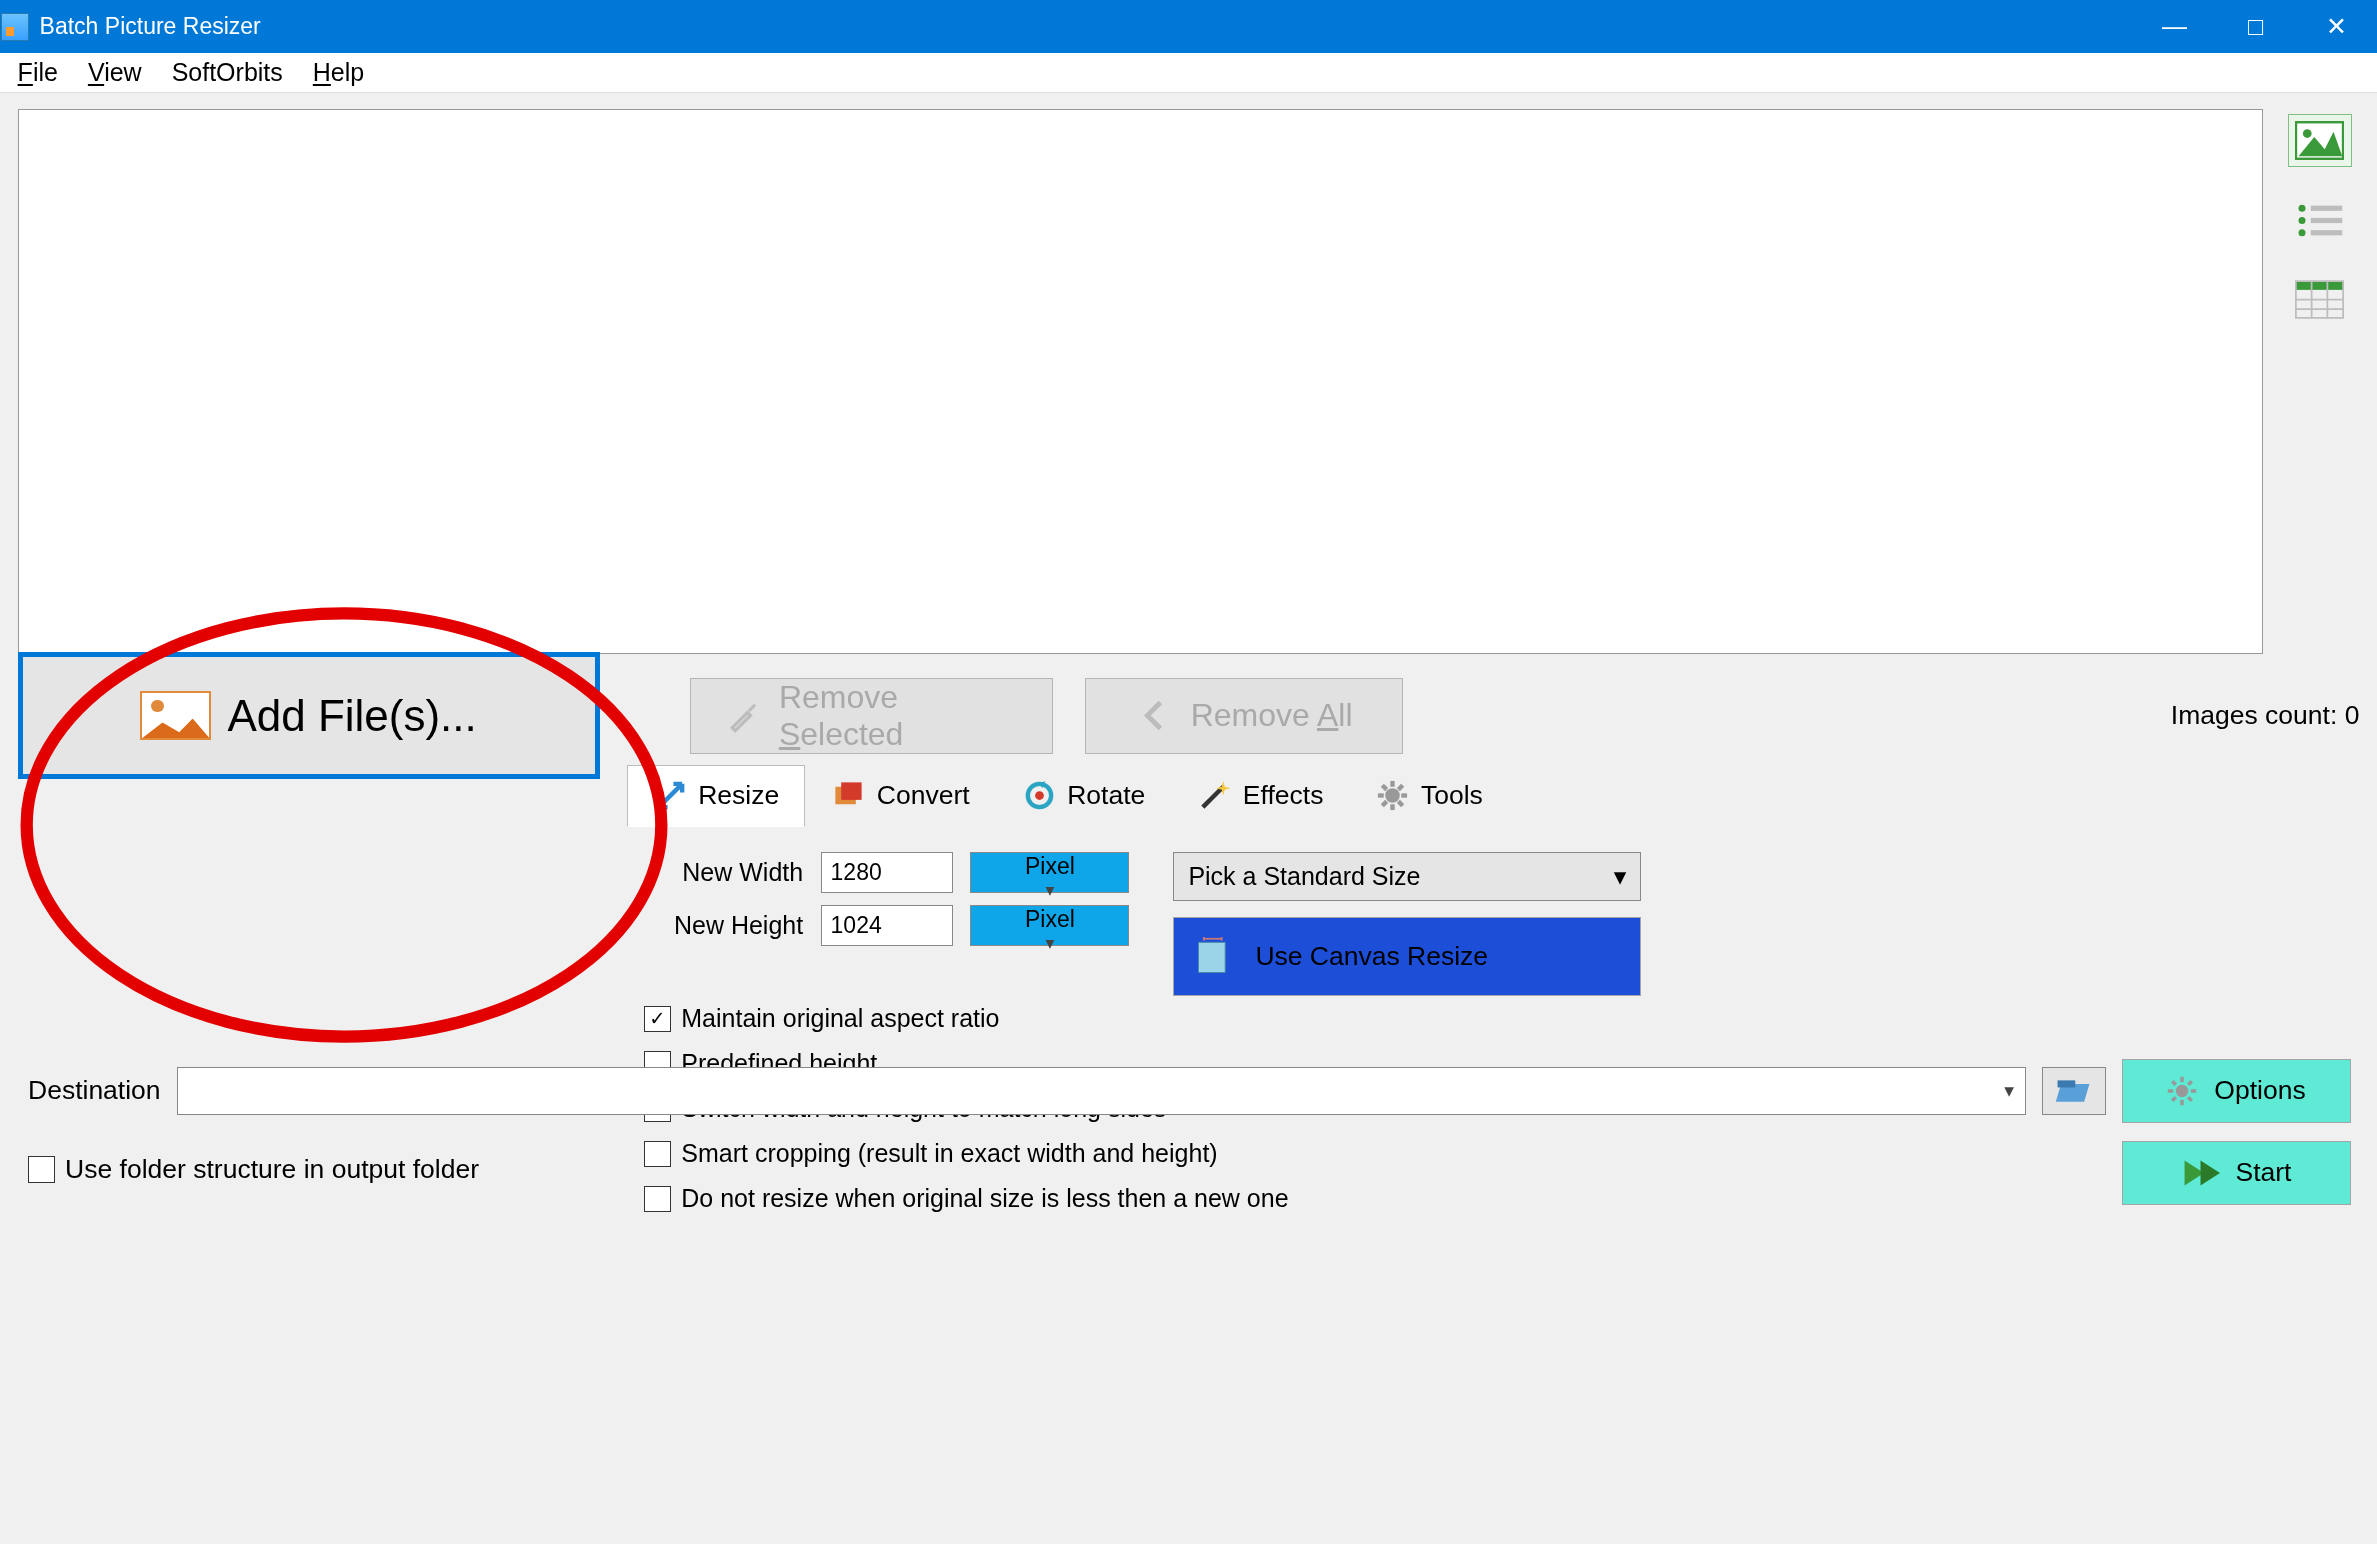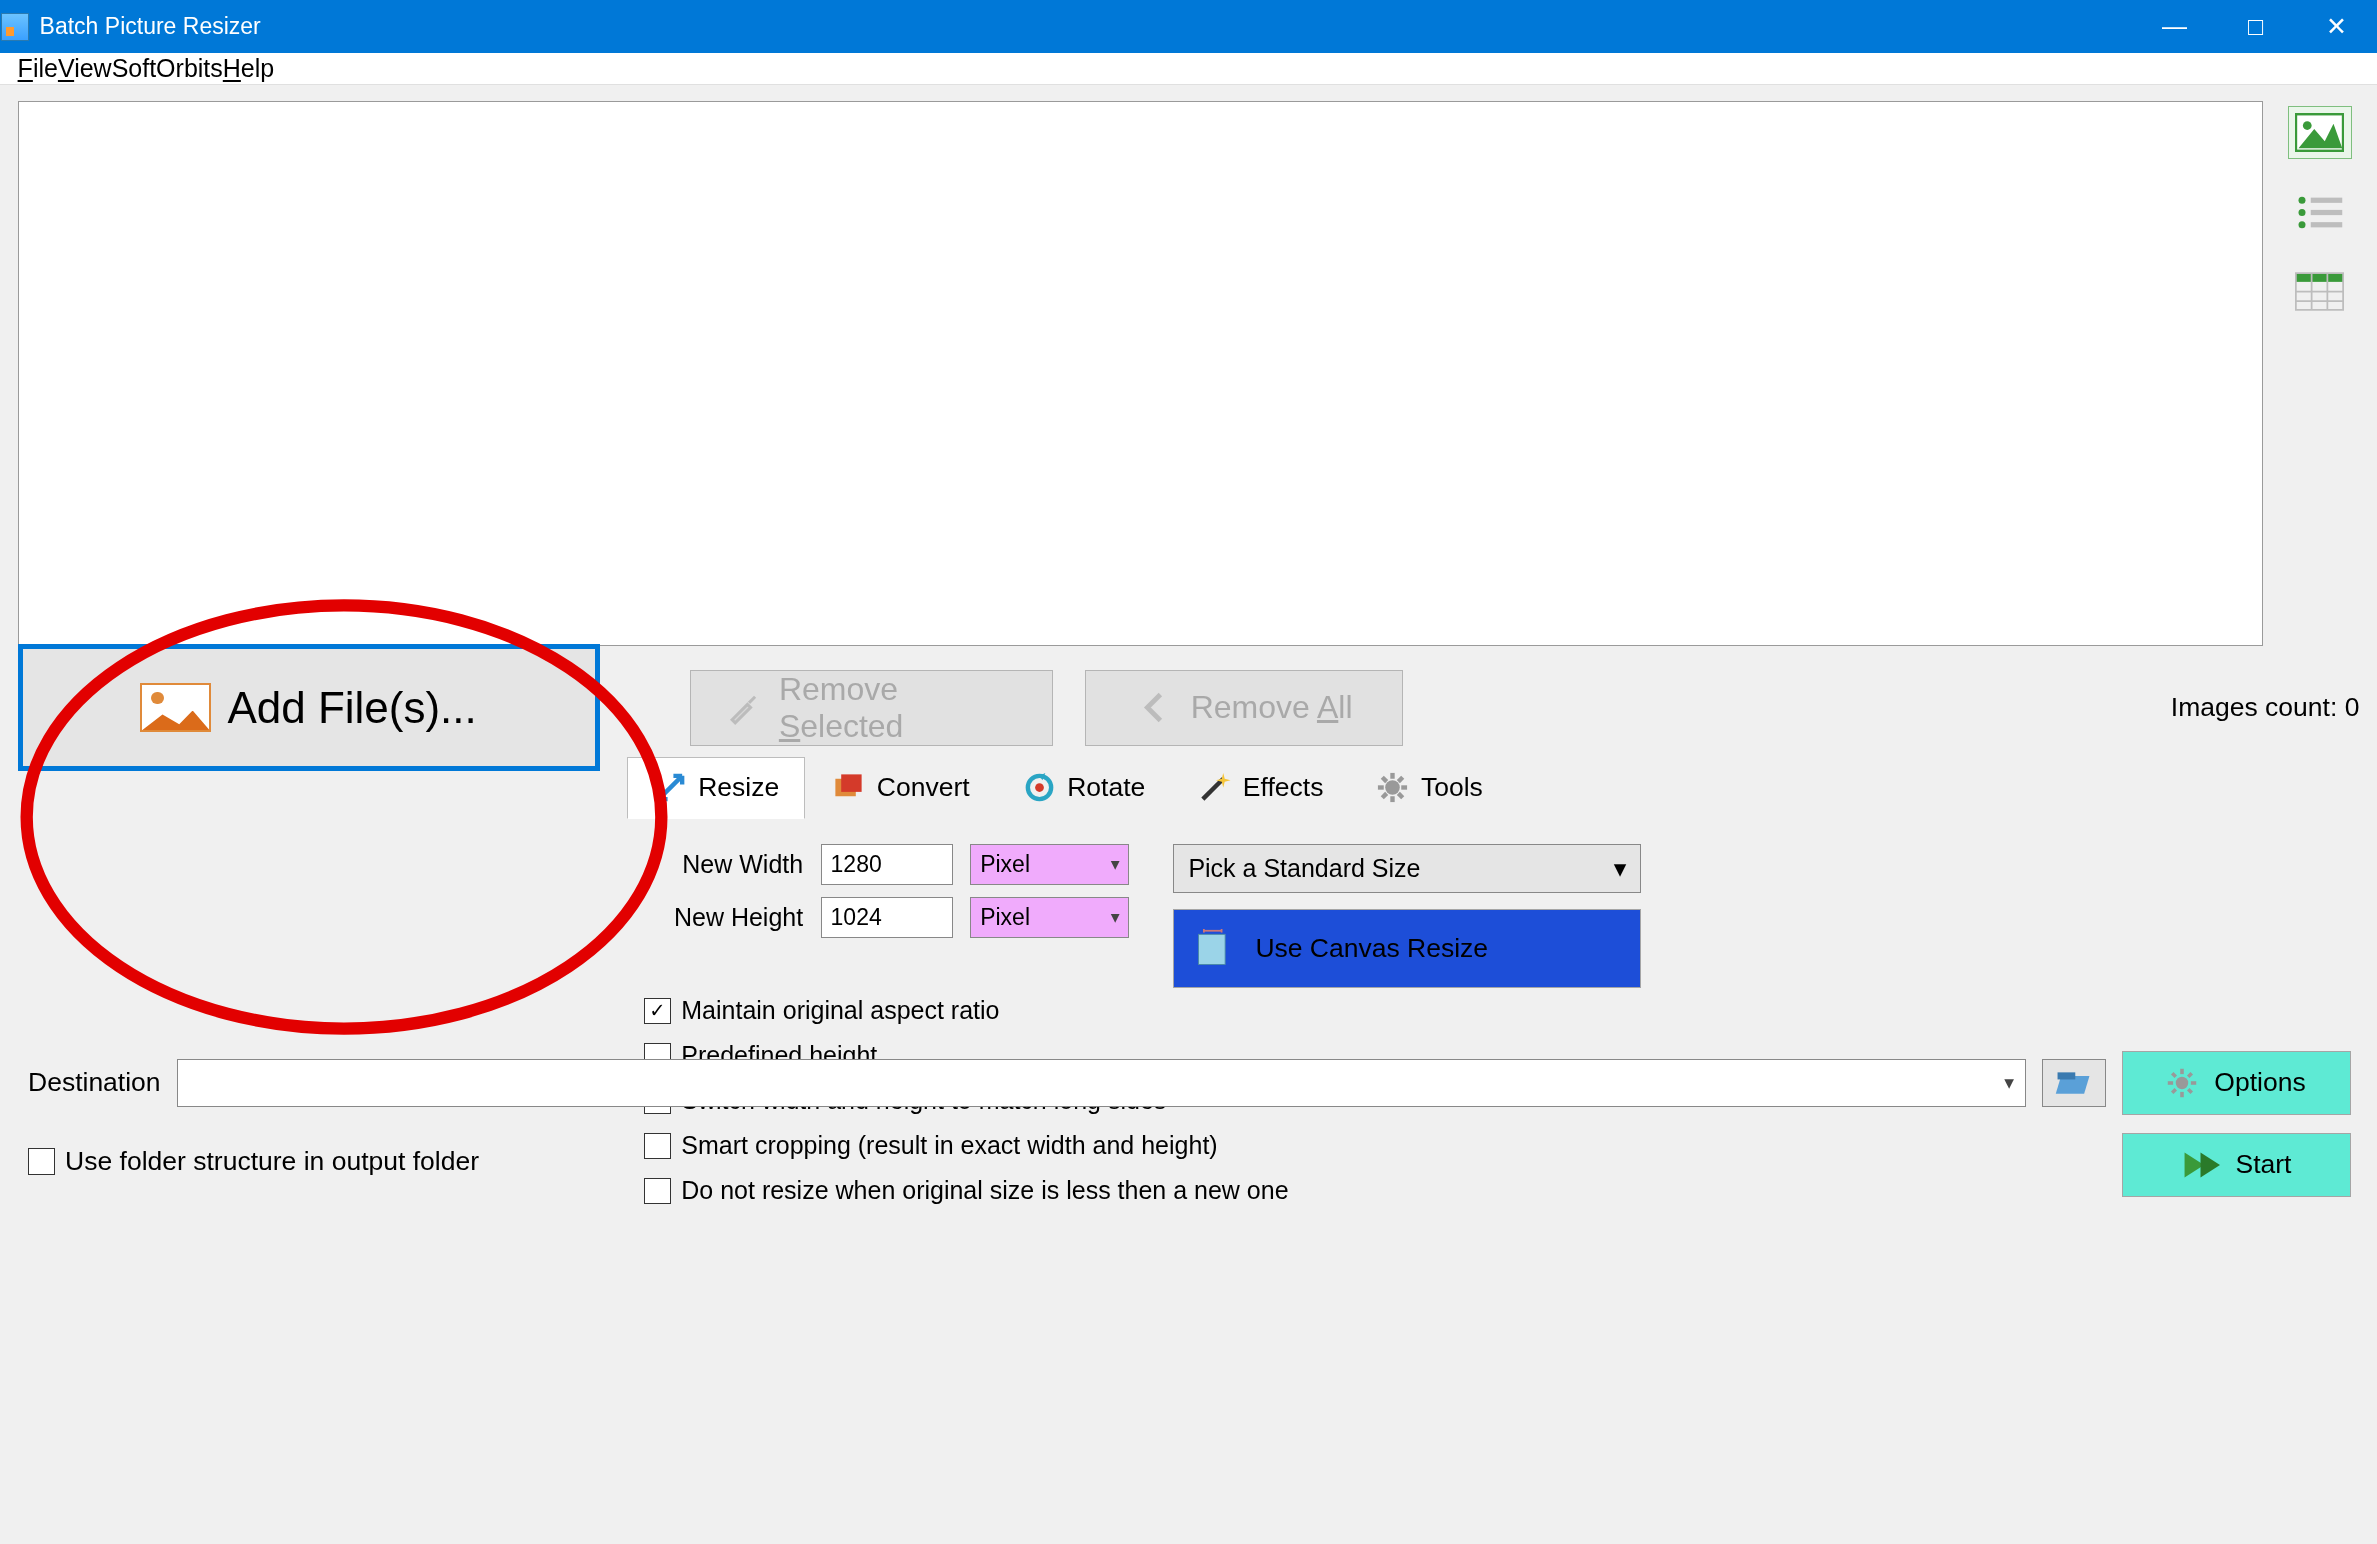--- a/index.html
+++ b/index.html
@@ -6,21 +6,21 @@
 html, body { width: 2377px; height: 1545px; background: #f0f0f0; overflow: hidden; }
 
 
 .titlebar { height: 53px; background: #0078d7; color: #fff; display: flex; align-items: center; padding-left: 1px; font-size: 23px; }
 .titlebar .app-icon { width: 28px; height: 28px; background: linear-gradient(#6bc3ff,#3aa0ff); border: 0.9px solid #2a7ab0; margin-right: 10.6px; position: relative; }
 .titlebar .app-icon::after { content:""; position:absolute; bottom:3.5px; left:3.5px; width:8.8px; height:8.8px; background:#ff9a2e; }
 .titlebar .sp { flex: 1; }
 .titlebar .wbtn { width: 81px; height: 53px; display:flex; align-items:center; justify-content:center; color:#fff; font-size:25px; cursor:pointer; }
 
 
-.menubar { height: 32px; background:#fff; display:flex; align-items:center; padding-left: 17.6px; font-size: 25px; border-bottom:0.9px solid #e0e0e0; }
+.menubar { height: 40px; background:#fff; display:flex; align-items:center; gap: 30px; padding-left: 17.6px; font-size: 25px; border-bottom:0.9px solid #e0e0e0; }
 .menubar span { cursor:pointer; }
 .menubar .ul { text-decoration: underline; text-underline-offset: 2.6px; }
 
 
 .main { position: relative; padding: 16px 17.6px 0 17.6px; }
 .toprow { display:flex; gap: 17.6px; }
 .preview-col { flex:1; }
 .preview { height: 545px; border: 1.8px solid #9a9a9a; background:#fff; }
 
 
@@ -47,21 +47,21 @@
 .tabrow { display:flex; margin-top: 8.8px; margin-left: 609px; font-size: 26.5px; }
 .tab { display:flex; align-items:center; gap:10.6px; padding: 12.4px 25px; border:0.9px solid transparent; cursor:pointer; background:#f0f0f0; }
 .tab.active { background:#fff; border:0.9px solid #bdbdbd; border-bottom-color:#fff; }
 .tab .ticon { width:35px; height:35px; }
 
 
 .panel { margin-left: 609px; margin-top: 0; background:#f0f0f0; padding: 25px 17.6px 17.6px 17.6px; font-size: 25px; width: 1729px; }
 .row { display:flex; align-items:center; gap: 17.6px; margin-bottom: 12.4px; }
 .lbl { width: 159px; text-align:right; }
 .numin { width: 132px; height: 41px; border:0.9px solid #888; background:#fff; font-size:23px; padding: 0 8.8px; }
-.sel { width: 159px; height: 41px; border:0.9px solid #888; background:#f0abfc; font-size:23px; padding: 0 8.8px; display:flex; align-items:center; justify-content:space-between; cursor:pointer; }
+.sel { width: 159px; height: 41px; border:0.9px solid #888; background:#0ea5e9; font-size:23px; padding: 0 8.8px; display:flex; align-items:center; justify-content:space-between; cursor:pointer;flex-direction:column; }
 .sel .arr { font-size:17.6px; color:#444; }
 .picksel { width: 468px; height: 49px; border:0.9px solid #888; background:#e5e5e5; font-size:25px; padding: 0 14px; display:flex; align-items:center; justify-content:space-between; cursor:pointer; margin-left: 44px; text-align: center; }
 .canvasbtn { width: 468px; height: 79px; border:0.9px solid #a5a5a5; background:#1d4ed8; display:flex; align-items:center; gap:21px; padding:0 21px; font-size:26.5px; margin-left: 44px; margin-top: 16px; cursor:pointer; }
 .chkrow { display:flex; align-items:center; gap:10.6px; margin: 8.8px 0 16px 0; }
 .chk { width:26.5px; height:26.5px; border:1.8px solid #333; background:#fff; display:flex; align-items:center; justify-content:center; font-size:19.4px; cursor:pointer; }
 
 
 .dest { position:absolute; left: 28px; bottom: 124px; right: 26.5px; display:flex; align-items:center; gap: 16px; font-size: 26.5px; }
 .destin { flex:1; height:48px; border:0.9px solid #888; background:#fff; display:flex; align-items:center; justify-content:flex-end; padding:0 10.6px; cursor:pointer; }
 .destin .arr { font-size:19.4px; color:#444; }

